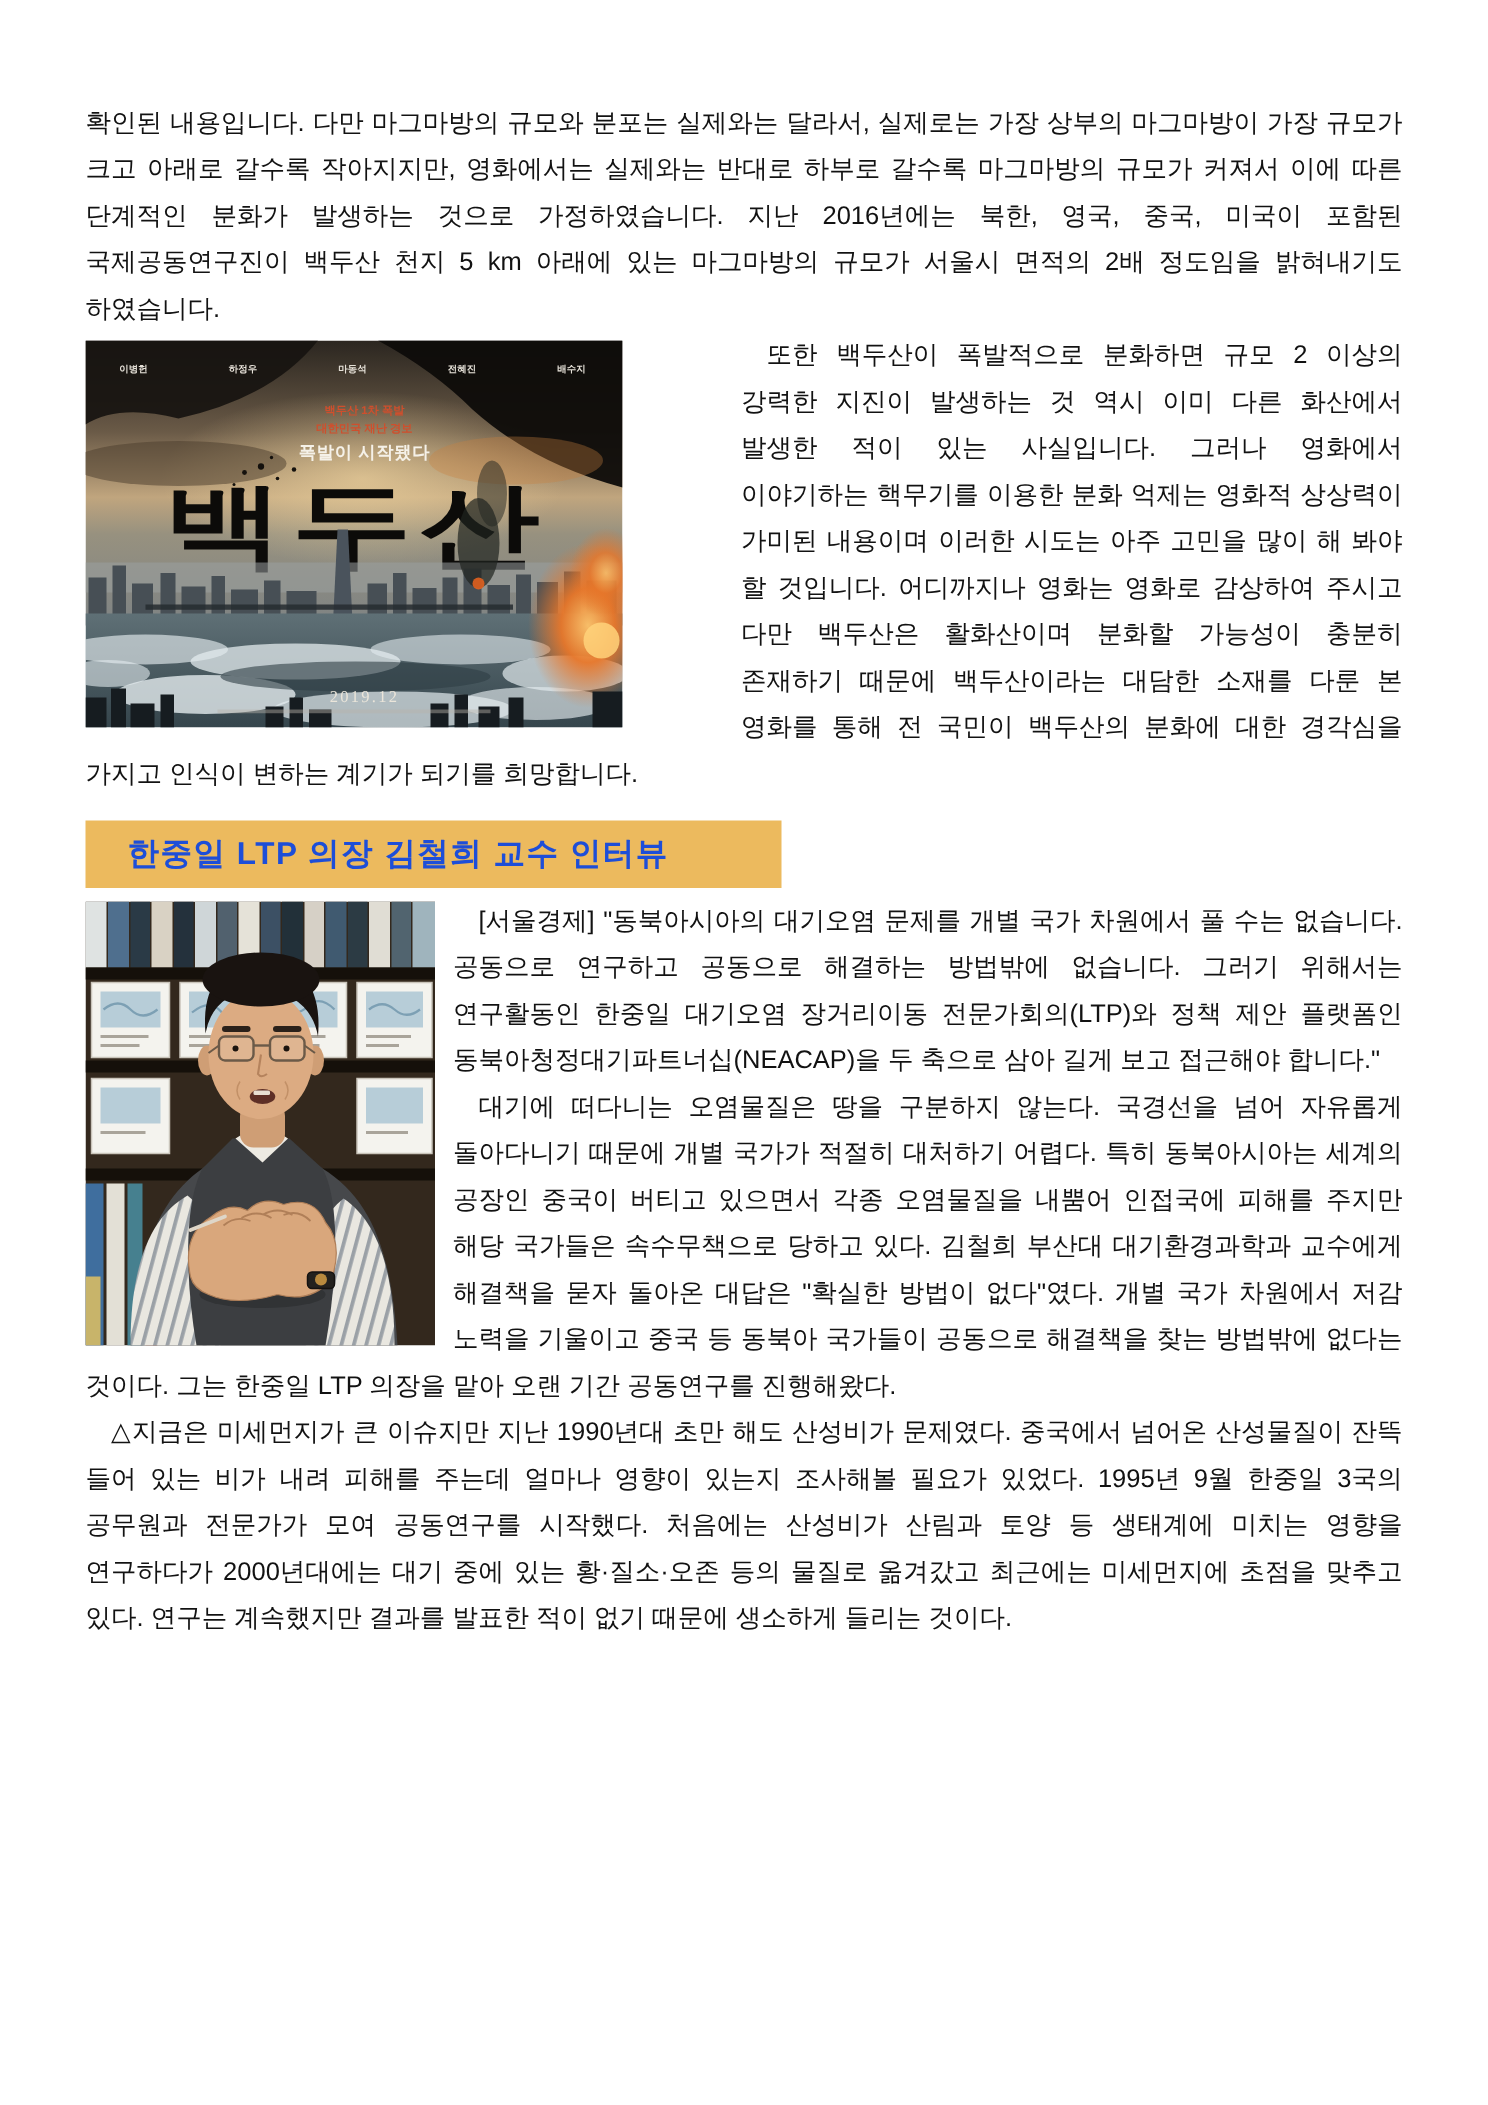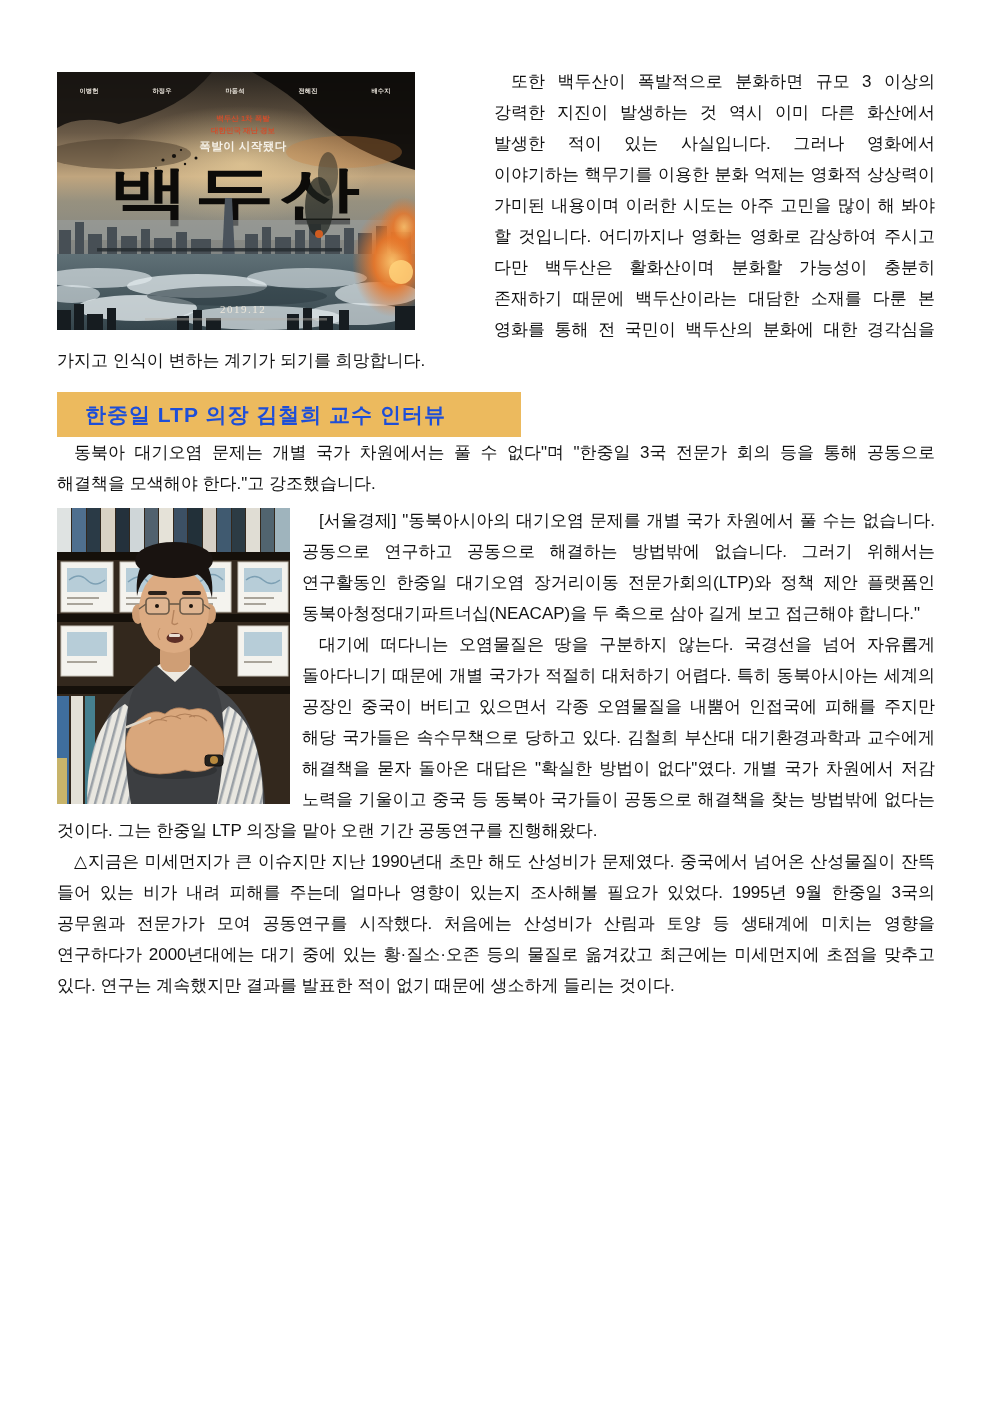--- a/index.html
+++ b/index.html
@@ -38,20 +38,21 @@
   .after-header{margin-top:26px;}
   .interview-body{margin-top:6px;}
   .gap-line{margin-top:31px;}
   svg{display:block;}
 </style>
 </head>
 <body>
 
 <div class="page">
 
+  <p class="para">확인된 내용입니다. 다만 마그마방의 규모와 분포는 실제와는 달라서, 실제로는 가장 상부의 마그마방이 가장 규모가 크고 아래로 갈수록 작아지지만, 영화에서는 실제와는 반대로 하부로 갈수록 마그마방의 규모가 커져서 이에 따른 단계적인 분화가 발생하는 것으로 가정하였습니다. 지난 2016년에는 북한, 영국, 중국, 미국이 포함된 국제공동연구진이 백두산 천지 5 km 아래에 있는 마그마방의 규모가 서울시 면적의 2배 정도임을 밝혀내기도 하였습니다.</p>
 
   <div class="clearfix">
     <div class="poster-float">
       <svg width="358" height="258" viewBox="0 0 358 258">
         <defs>
           <linearGradient id="sky" x1="0" y1="0" x2="0" y2="1">
             <stop offset="0" stop-color="#2b2620"></stop>
             <stop offset="0.32" stop-color="#6a5a47"></stop>
             <stop offset="0.55" stop-color="#c0a57e"></stop>
             <stop offset="0.68" stop-color="#97917f"></stop>
@@ -151,28 +152,27 @@
             <rect x="230" y="242" width="12" height="16"></rect>
           <rect x="246" y="236" width="9" height="22"></rect>
             <rect x="262" y="244" width="14" height="14"></rect>
           <rect x="282" y="238" width="10" height="20"></rect>
             <rect x="338" y="234" width="20" height="24"></rect>
         </g>
         <text x="186" y="241" font-size="11" fill="#eae5da" text-anchor="middle" letter-spacing="1.5" font-family="Liberation Serif, serif">2019.12</text>
         <rect x="88" y="246" width="182" height="2.5" fill="#b9b4aa" opacity="0.45"></rect>
       </svg>
     </div>
-    <p class="para indent">또한 백두산이 폭발적으로 분화하면 규모 3 이상의 강력한 지진이 발생하는 것 역시 이미 다른 화산에서 발생한 적이 있는 사실입니다. 그러나 영화에서 이야기하는 핵무기를 이용한 분화 억제는 영화적 상상력이 가미된 내용이며 이러한 시도는 아주 고민을 많이 해 봐야 할 것입니다. 어디까지나 영화는 영화로 감상하여 주시고 다만 백두산은 활화산이며 분화할 가능성이 충분히 존재하기 때문에 백두산이라는 대담한 소재를 다룬 본 영화를 통해 전 국민이 백두산의 분화에 대한 경각심을 가지고 인식이 변하는 계기가 되기를 희망합니다.</p>
+    <p class="para indent">또한 백두산이 폭발적으로 분화하면 규모 2 이상의 강력한 지진이 발생하는 것 역시 이미 다른 화산에서 발생한 적이 있는 사실입니다. 그러나 영화에서 이야기하는 핵무기를 이용한 분화 억제는 영화적 상상력이 가미된 내용이며 이러한 시도는 아주 고민을 많이 해 봐야 할 것입니다. 어디까지나 영화는 영화로 감상하여 주시고 다만 백두산은 활화산이며 분화할 가능성이 충분히 존재하기 때문에 백두산이라는 대담한 소재를 다룬 본 영화를 통해 전 국민이 백두산의 분화에 대한 경각심을 가지고 인식이 변하는 계기가 되기를 희망합니다.</p>
   </div>
 
   <div class="section-header">
     <span>한중일 LTP 의장 김철희 교수 인터뷰</span>
   </div>
 
-  <p class="para indent">동북아 대기오염 문제는 개별 국가 차원에서는 풀 수 없다"며 "한중일 3국 전문가 회의 등을 통해 공동으로 해결책을 모색해야 한다."고 강조했습니다.</p>
 
   <div class="clearfix interview-body">
     <div class="photo-float">
       <svg width="233" height="296" viewBox="0 0 233 296">
         <defs>
           <pattern id="shirt" patternUnits="userSpaceOnUse" width="8" height="8" patternTransform="rotate(15)">
             <rect width="8" height="8" fill="#e9e7e0"></rect>
             <rect x="0" width="2.5" height="8" fill="#9aa0a6"></rect>
           </pattern>
         </defs>

